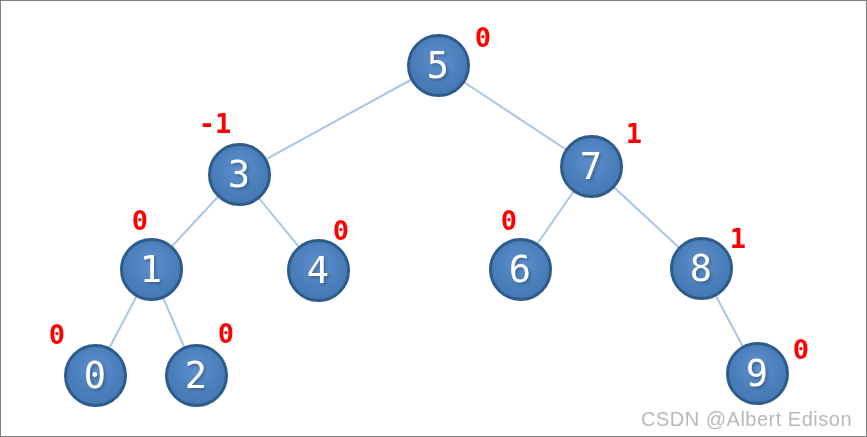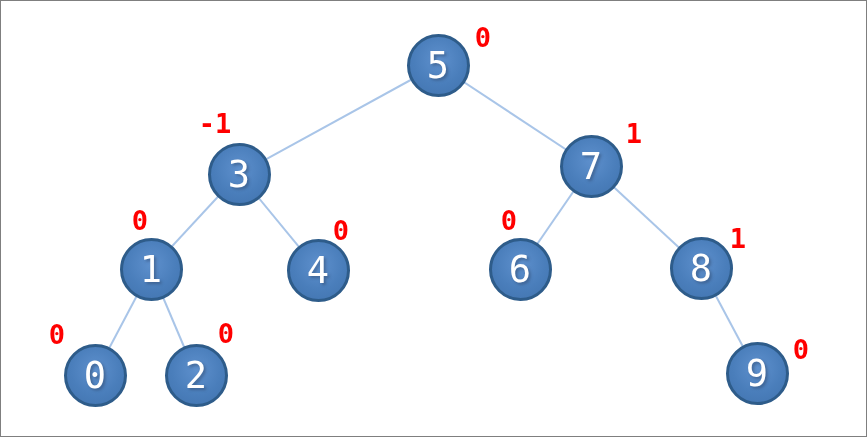--- a/index.html
+++ b/index.html
@@ -115,14 +115,15 @@
   <div class="bf" style="left:214px; top:122px;">-1</div>
   <div class="bf" style="left:633px; top:132px;">1</div>
   <div class="bf" style="left:139px; top:219px;">0</div>
   <div class="bf" style="left:340px; top:229px;">0</div>
   <div class="bf" style="left:508px; top:219px;">0</div>
   <div class="bf" style="left:737px; top:237px;">1</div>
   <div class="bf" style="left:56px;  top:333px;">0</div>
   <div class="bf" style="left:225px; top:332px;">0</div>
   <div class="bf" style="left:800px; top:348px;">0</div>
 
+  <div class="watermark">CSDN @Albert Edison</div>
 
 </div>
 
 </body></html>

